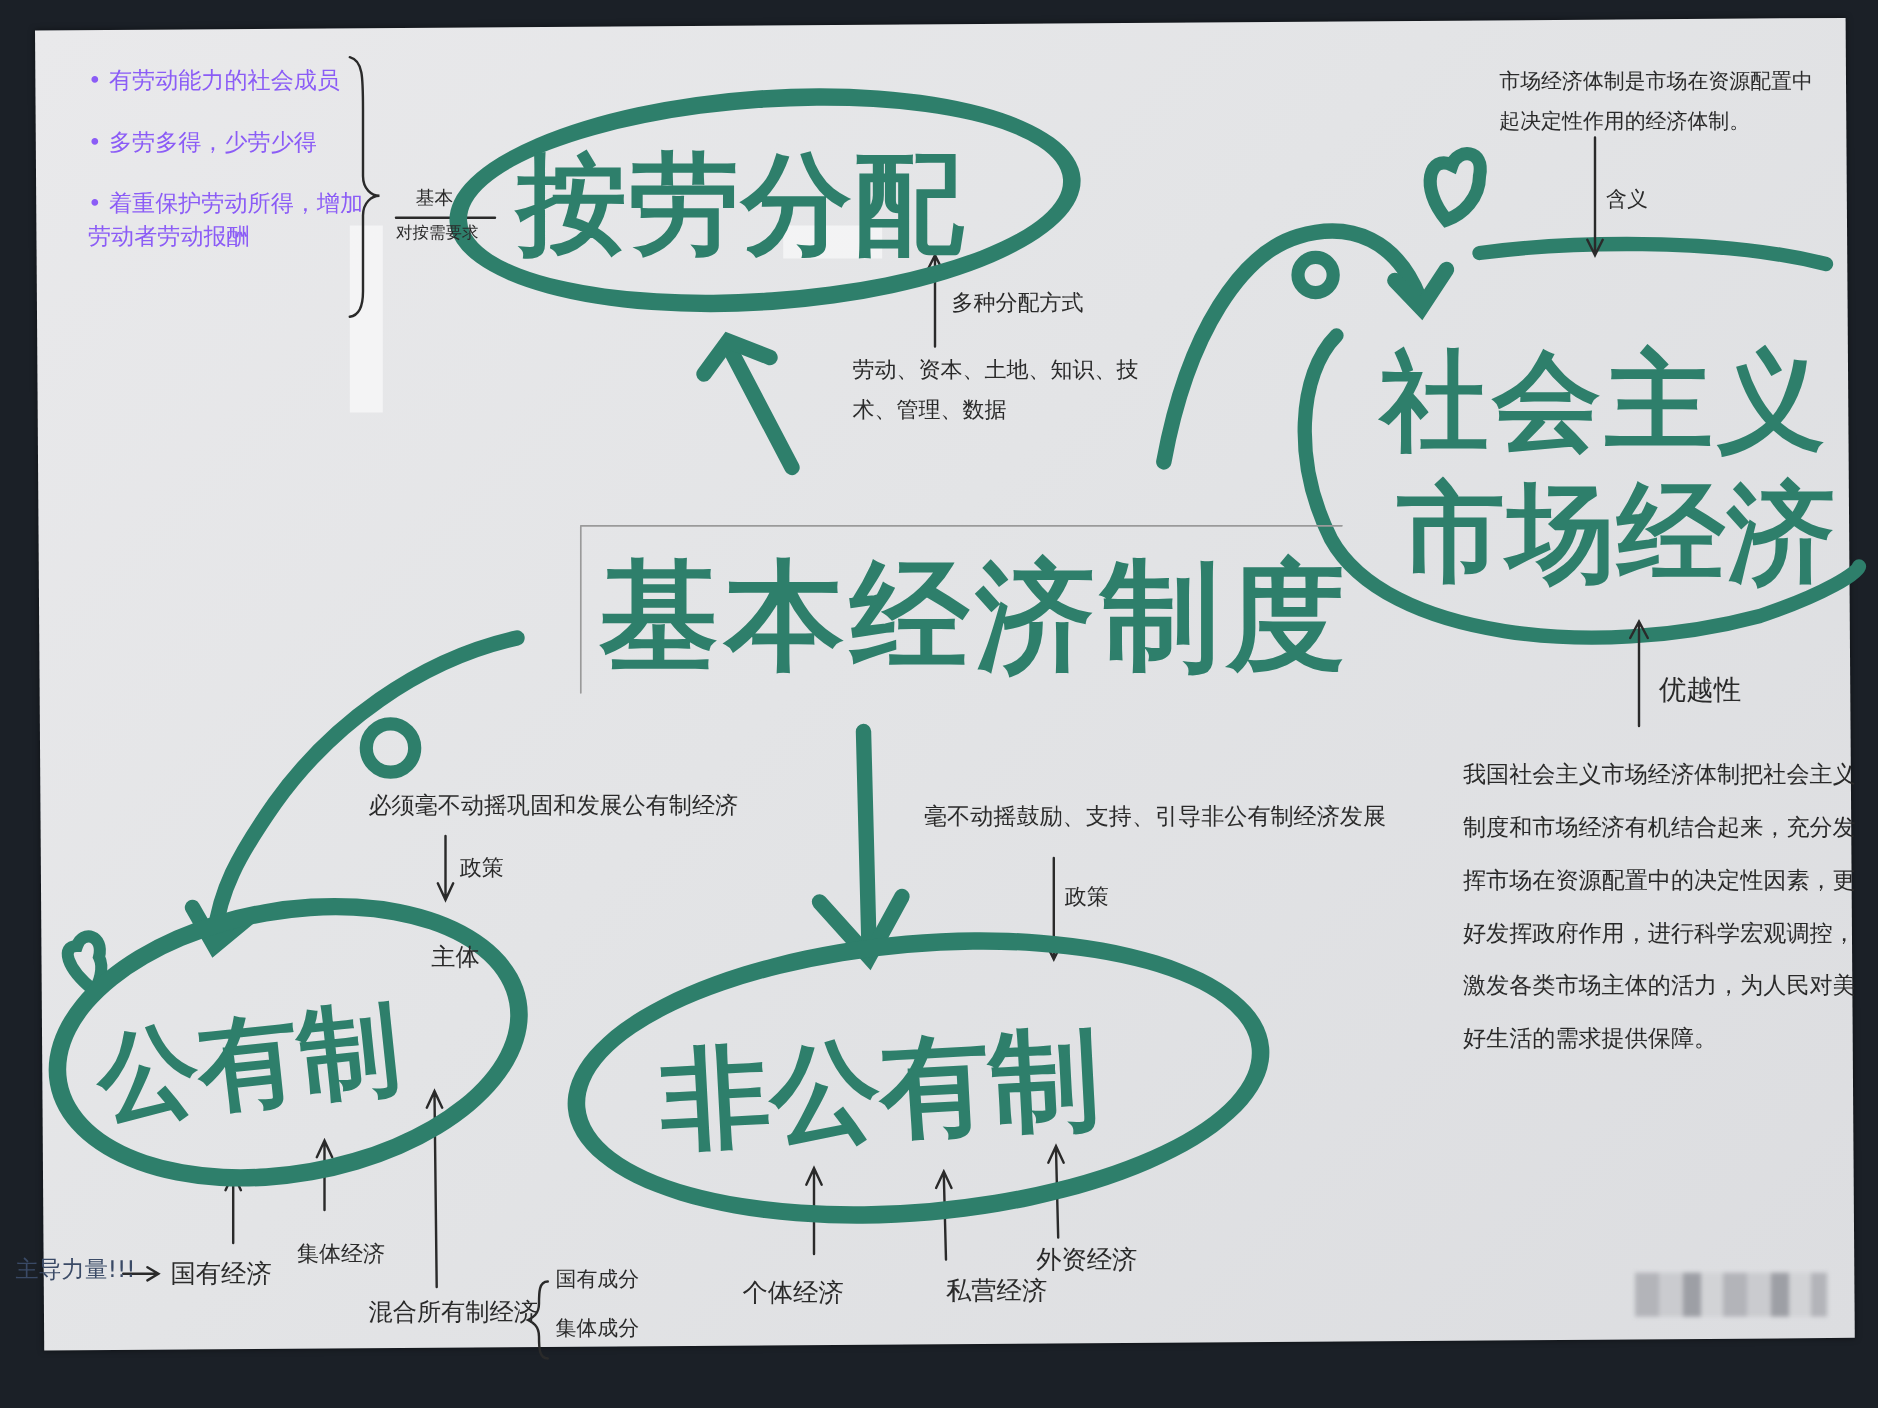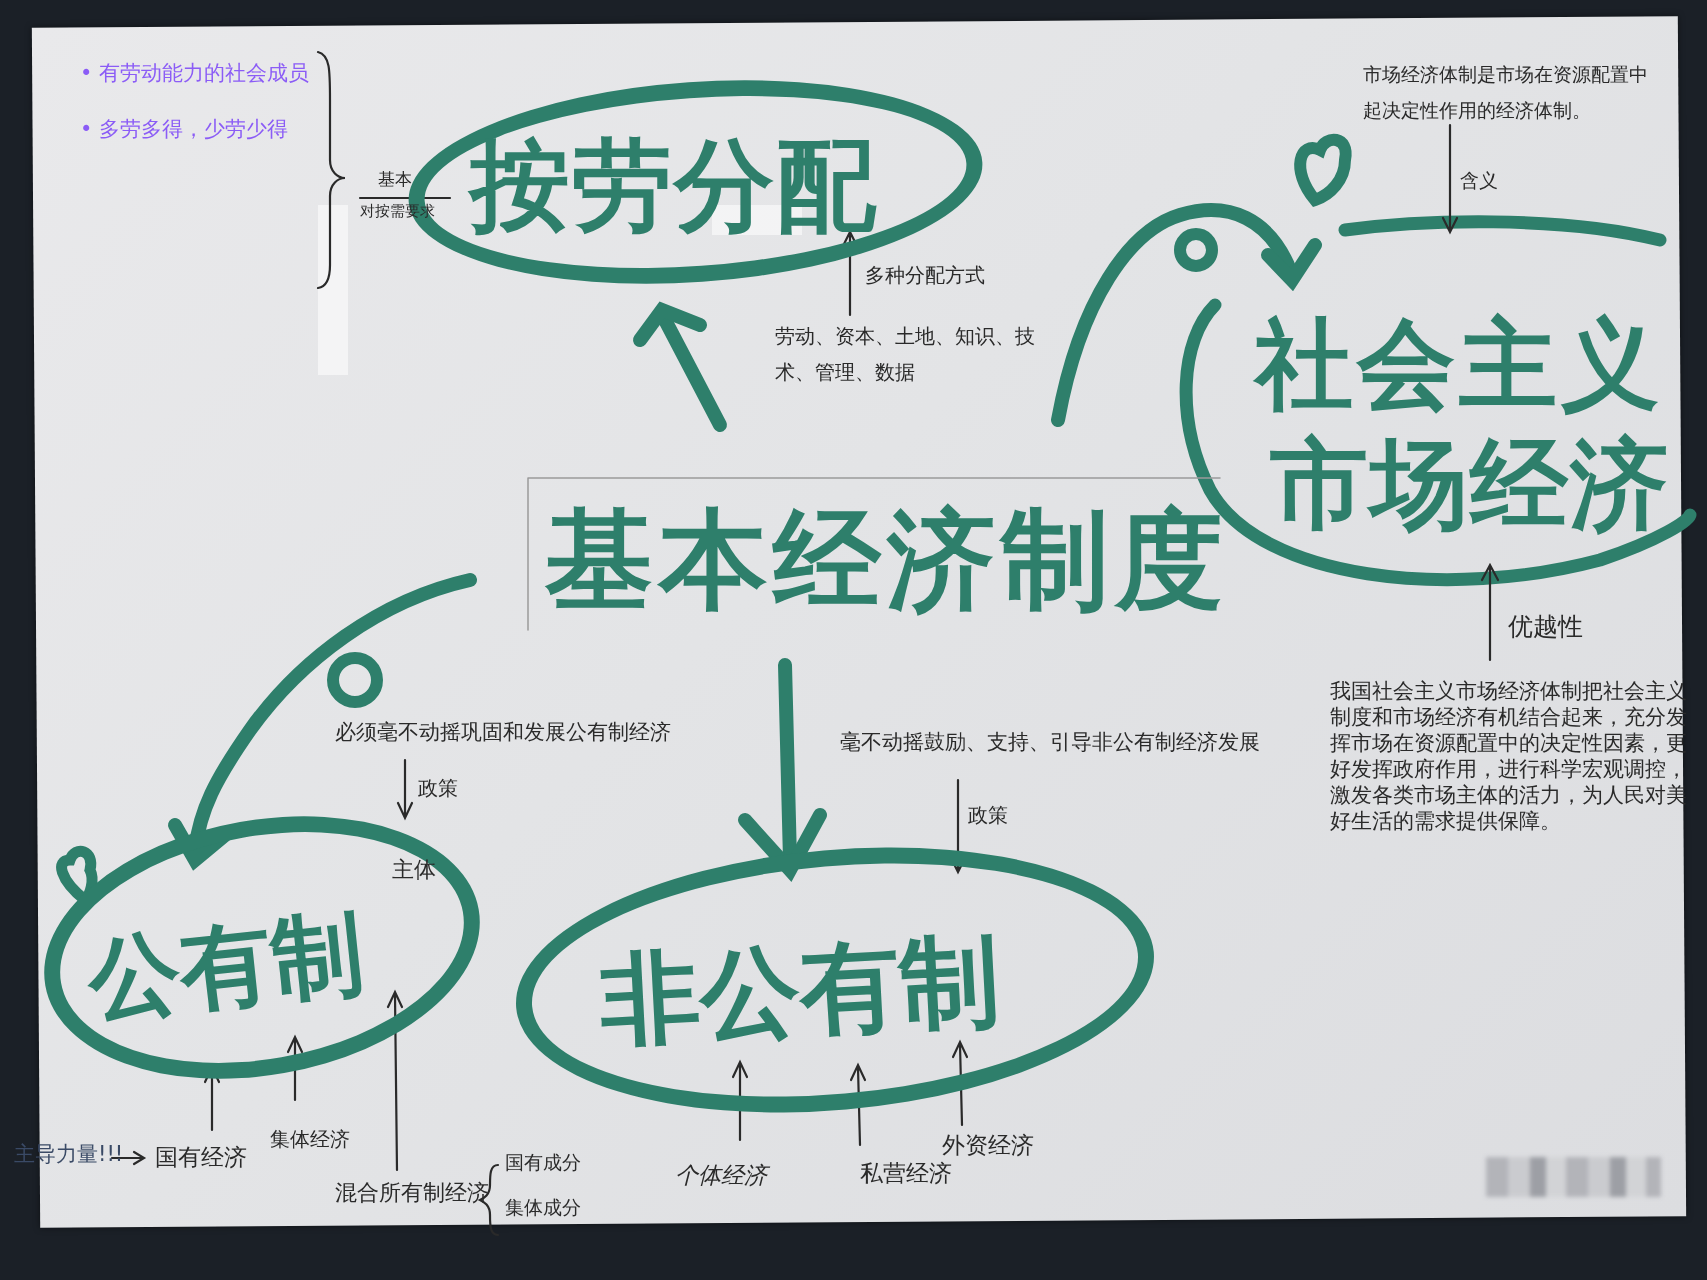--- a/index.html
+++ b/index.html
@@ -11,21 +11,21 @@
   .paper {
     position:absolute; left:36px; top:22px; width:1646px; height:1200px;
     background:linear-gradient(135deg,#e9e9eb 0%,#e3e4e6 45%,#dcdde0 100%);
     transform:rotate(-0.4deg);
     box-shadow:0 0 6px rgba(0,0,0,.5);
   }
   .ink { color:#2a2a2a; font-family:"DejaVu Sans", sans-serif; position:absolute; white-space:nowrap; }
   .green { color:#2e7f6b; font-weight:bold; position:absolute; white-space:nowrap; }
   .oval { position:absolute; border:16px solid #2e7f6b; border-radius:50%; box-sizing:border-box; }
   svg.overlay { position:absolute; left:0; top:0; width:1707px; height:1280px; pointer-events:none; }
-  .para { position:absolute; color:#2a2a2a; font-size:21px; line-height:26px; width:360px;font-family:Liberation Mono, monospace; }
+  .para { position:absolute; color:#2a2a2a; font-size:21px; line-height:48px; width:360px; }
   .bullet-list { position:absolute; left:80px; top:58px; width:270px; font-size:21px; color:#8b5cf6; }
   .bullet-list div { margin-bottom:26px; line-height:30px; }
   .blur { position:absolute; left:1486px; top:1157px; width:175px; height:40px;
     background:repeating-linear-gradient(90deg,#a9aab0 0 22px,#c6c7cb 22px 44px,#8e9097 44px 60px,#d0d1d4 60px 80px);
     filter:blur(2px); opacity:.8; }
   .tape { position:absolute; background:rgba(255,255,255,.55); }
 </style>
 </head>
 <body>
 
@@ -92,20 +92,21 @@
 <div class="oval" style="left:408px;top:82px;width:575px;height:200px;transform:rotate(-4deg);"></div>
 <div class="oval" style="left:42px;top:820px;width:440px;height:255px;transform:rotate(-10deg);"></div>
 <div class="oval" style="left:515px;top:850px;width:640px;height:260px;transform:rotate(-5deg);"></div>
 
 <div class="green" style="left:545px;top:488px;font-size:108px;letter-spacing:6px;">基本经济制度</div>
 
 <div class="green" style="left:470px;top:120px;font-size:100px;letter-spacing:2px;">按劳分配</div>
 <div class="bullet-list">
   <div>• <span>有劳动能力的社会成员</span></div>
   <div>• <span>多劳多得，少劳少得</span></div>
+  <div style="white-space:normal;">• <span>着重保护劳动所得，增加劳动者劳动报酬</span></div>
 </div>
 <div class="ink" style="left:378px;top:168px;font-size:17px;">基本</div>
 <div class="ink" style="left:360px;top:202px;font-size:15px;">对按需要求</div>
 <div class="ink" style="left:865px;top:262px;font-size:20px;">多种分配方式</div>
 <div class="ink" style="left:775px;top:318px;font-size:20px;white-space:normal;width:260px;line-height:36px;">劳动、资本、土地、知识、技术、管理、数据</div>
 
 <div class="green" style="left:1255px;top:300px;font-size:98px;letter-spacing:4px;">社会主义</div>
 <div class="green" style="left:1270px;top:420px;font-size:98px;letter-spacing:2px;">市场经济</div>
 <div class="ink" style="left:1363px;top:56px;font-size:19px;white-space:normal;width:300px;line-height:36px;">市场经济体制是市场在资源配置中起决定性作用的经济体制。</div>
 <div class="ink" style="left:1460px;top:168px;font-size:19px;">含义</div>
@@ -119,17 +120,17 @@
 <div class="ink" style="left:14px;top:1140px;font-size:21px;color:#3a4a66;">主导力量!!!</div>
 <div class="ink" style="left:155px;top:1142px;font-size:23px;">国有经济</div>
 <div class="ink" style="left:270px;top:1126px;font-size:20px;">集体经济</div>
 <div class="ink" style="left:335px;top:1178px;font-size:22px;">混合所有制经济</div>
 <div class="ink" style="left:505px;top:1150px;font-size:19px;">国有成分</div>
 <div class="ink" style="left:505px;top:1195px;font-size:19px;text-align:right;">集体成分</div>
 
 <div class="green" style="left:600px;top:925px;font-size:100px;transform:rotate(-3deg);">非公有制</div>
 <div class="ink" style="left:840px;top:728px;font-size:21px;">毫不动摇鼓励、支持、引导非公有制经济发展</div>
 <div class="ink" style="left:968px;top:802px;font-size:20px;">政策</div>
-<div class="ink" style="left:675px;top:1160px;font-size:23px;font-style:italic;">个体经济</div>
+<div class="ink" style="left:675px;top:1160px;font-size:23px;">个体经济</div>
 <div class="ink" style="left:860px;top:1158px;font-size:23px;">私营经济</div>
 <div class="ink" style="left:942px;top:1130px;font-size:23px;">外资经济</div>
 
 <div class="blur"></div>
 
 </body></html>

